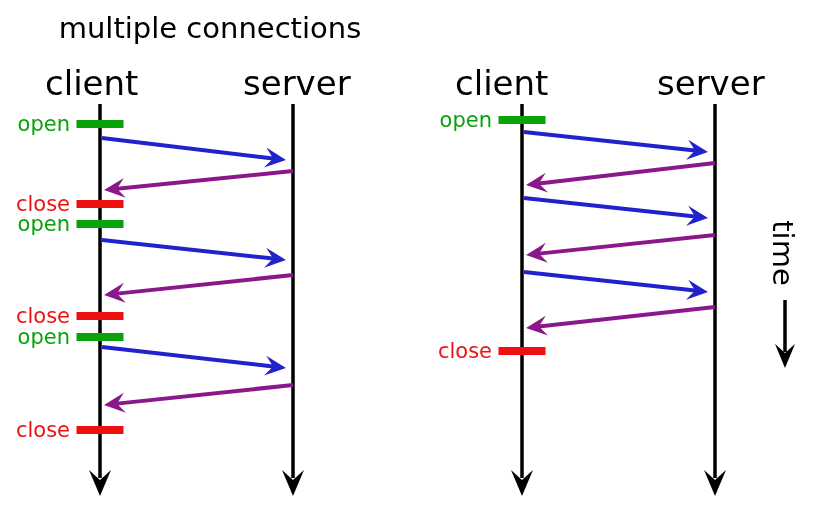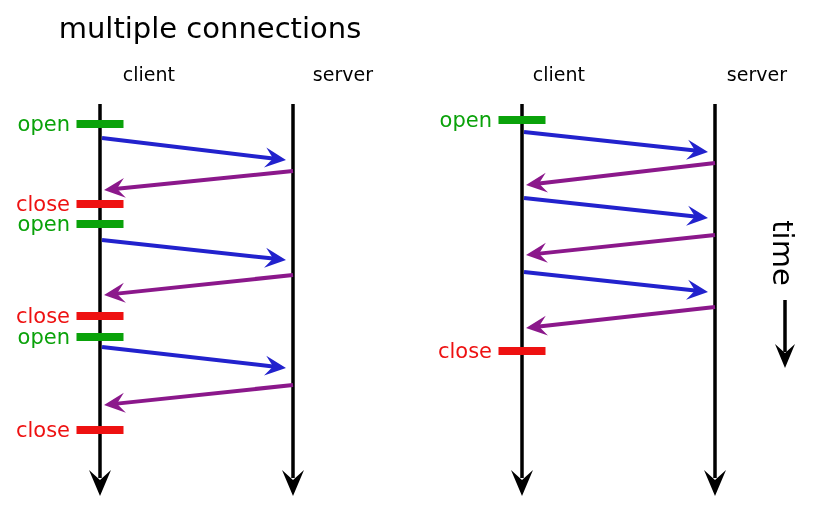--- a/index.html
+++ b/index.html
@@ -20,22 +20,22 @@
     font-size: 29px;
     color: #000000;
     white-space: nowrap;
   }
   .title.left  { left: 40px; }
   .title.right { left: 458px; }
   .col-label {
     position: absolute;
     top: 63px;
     width: 130px;
-    text-align: right;
-    font-size: 19px;
+    text-align: left;
+    font-size: 34px;
     color: #000000;
   }
   .col-label.lc { left: 45px; }
   .col-label.ls { left: 243px; }
   .col-label.rc { left: 455px; }
   .col-label.rs { left: 657px; }
   .time-label {
     position: absolute;
     left: 733px;
     top: 236px;

